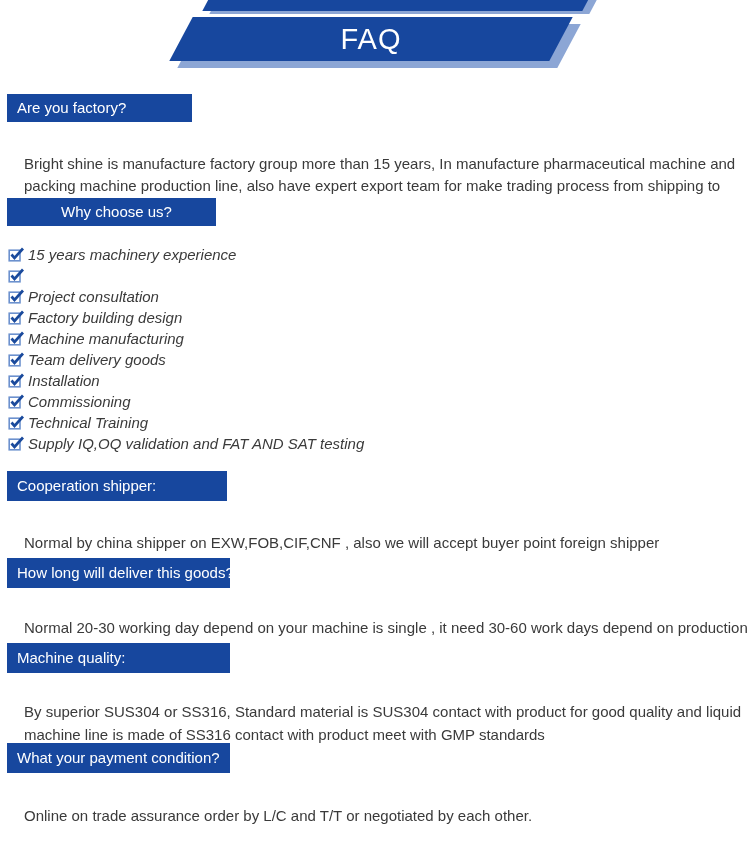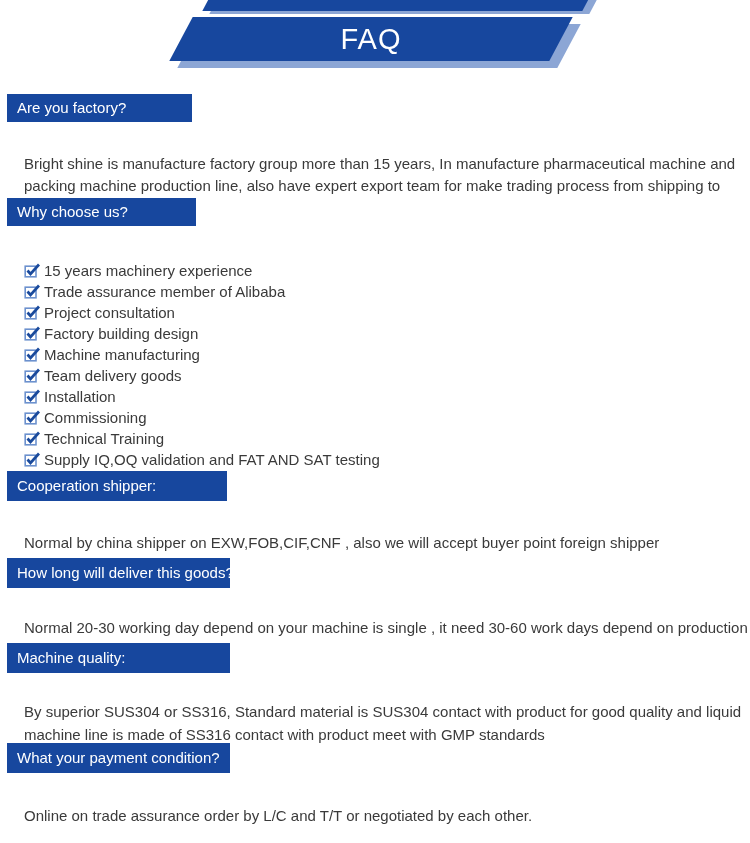--- a/index.html
+++ b/index.html
@@ -65,23 +65,24 @@
     color: #3a3a3a;
     font-size: 15px;
     line-height: 22px;
   }
 
   
   .checklist {
     position: absolute;
     left: 8px;
     top: 244px;
-    margin: 16px;
+    margin: 0;
     padding: 0;
     list-style: none;
+    font-style: italic;
   }
   .checklist li {
     height: 21px;
     display: flex;
     align-items: center;
     color: #3a3a3a;
     font-size: 15px;
   }
   .checklist svg { margin-right: 3px; flex: 0 0 auto; }
 </style>
@@ -94,36 +95,35 @@
   <div id="prev-ribbon" class="ribbon"></div>
 
   <div id="faq-ribbon-shadow" class="ribbon-shadow"></div>
   <div id="faq-ribbon" class="ribbon">
     <span class="unskew">FAQ</span>
   </div>
 
   <div class="sec-head" style="top:94px; width:185px;">Are you factory?</div>
   <p class="body-text" style="top:137px;">Bright shine is manufacture factory group more than 15 years, In manufacture pharmaceutical machine and packing machine production line, also have expert export team for make trading process from shipping to custom clearance</p>
 
-  <div class="sec-head" style="top:198px; width:189px;">Why choose us?</div>
+  <div class="sec-head" style="top:198px; width:209px;text-align:center;">Why choose us?</div>
 
   <ul class="checklist">
     <li>
       <svg width="17" height="15" viewBox="0 0 17 15">
           <rect x="1.2" y="3.2" width="10.8" height="10.6" fill="#ffffff" stroke="#6c91ce" stroke-width="1.6"></rect>
           <path d="M3.5 7.5 L6.5 11 L15 1.5" stroke="#1a4a9c" stroke-width="2.7" fill="none"></path>
         </svg>
       <span>15 years machinery experience</span>
     </li>
     <li>
       <svg width="17" height="15" viewBox="0 0 17 15">
           <rect x="1.2" y="3.2" width="10.8" height="10.6" fill="#ffffff" stroke="#6c91ce" stroke-width="1.6"></rect>
           <path d="M3.5 7.5 L6.5 11 L15 1.5" stroke="#1a4a9c" stroke-width="2.7" fill="none"></path>
         </svg>
-      <span>Trade assurance member of Alibaba</span>
     </li>
     <li>
       <svg width="17" height="15" viewBox="0 0 17 15">
           <rect x="1.2" y="3.2" width="10.8" height="10.6" fill="#ffffff" stroke="#6c91ce" stroke-width="1.6"></rect>
           <path d="M3.5 7.5 L6.5 11 L15 1.5" stroke="#1a4a9c" stroke-width="2.7" fill="none"></path>
         </svg>
       <span>Project consultation</span>
     </li>
     <li>
       <svg width="17" height="15" viewBox="0 0 17 15">

